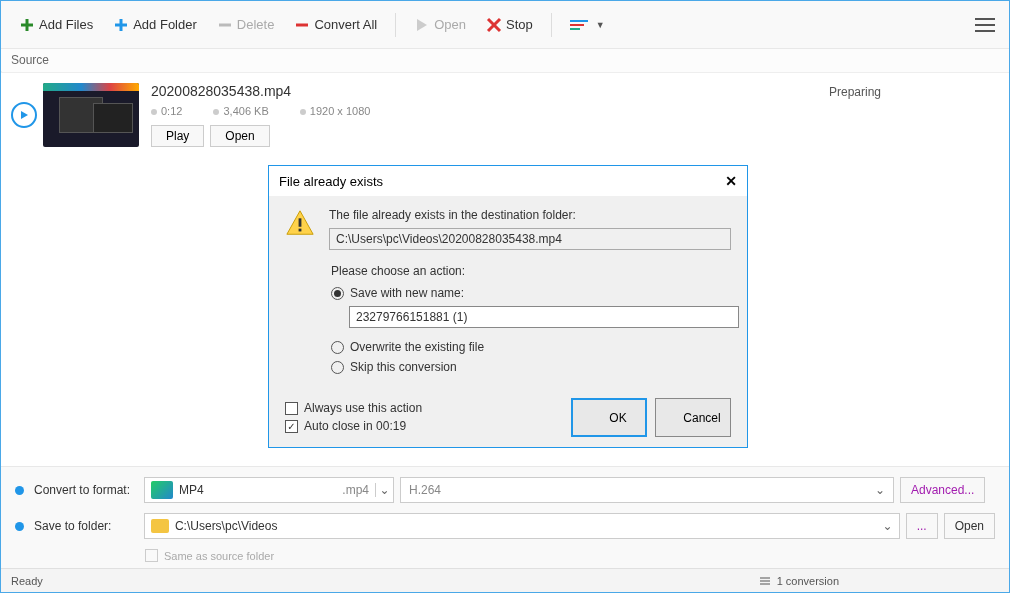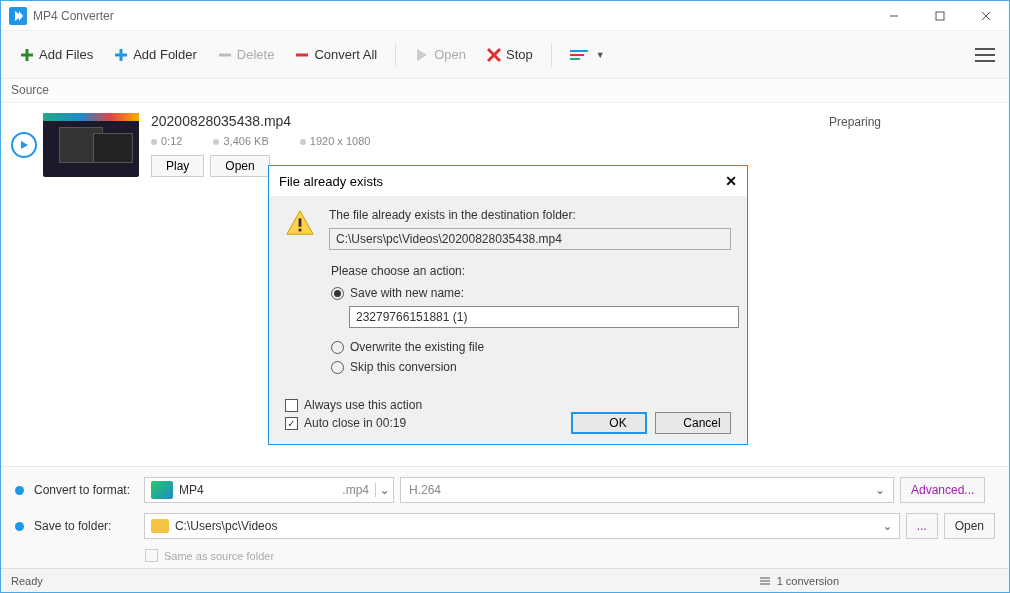--- a/index.html
+++ b/index.html
@@ -72,60 +72,34 @@
 .radio-row { display: flex; align-items: center; margin-bottom: 6px; color: #333; }
 .radio { width: 13px; height: 13px; border: 1px solid #555; border-radius: 50%; margin-right: 6px; display: flex; align-items: center; justify-content: center; }
 .radio.checked::after { content: ""; width: 7px; height: 7px; background: #333; border-radius: 50%; }
 .name-input { border: 1px solid #888; background: #fff; padding: 3px 6px; margin: 2px 0 12px 18px; width: 390px; color: #333; }
 .dlg-footer { display: flex; align-items: flex-end; margin-top: 24px; }
 .dlg-checks { font-size: 12px; color: #333; }
 .dlg-checks .c-row { display: flex; align-items: center; margin-bottom: 4px; }
 .dlg-checks .cb { width: 13px; height: 13px; border: 1px solid #555; margin-right: 6px; display: flex; align-items: center; justify-content: center; background:#fff;}
 .dlg-checks .cb.checked::after { content: "✓"; font-size: 10px; color: #333; }
 .dlg-btns { margin-left: auto; display: flex; gap: 8px; }
-.dlg-btns button { width: 76px; height: 22px; font-size: 12px; border: 1px solid #888; background: #e8e8e8; padding-left: 18px; }
+.dlg-btns button { width: 76px; height: 39px; font-size: 12px; border: 1px solid #888; background: #e8e8e8; padding-left: 18px; }
 .dlg-btns .ok { border: 2px solid #2096e8; }
 .menu-lines{display:inline-flex;flex-direction:column;gap:2px;width:18px;}
 .menu-lines span{height:2px;}
 .ml1{background:#2096e8;width:18px;}
 .ml2{background:#d33;width:14px;}
 .ml3{background:#2a8;width:10px;}
 .menu-dd{color:#555;font-size:9px;margin-left:4px;}
 </style>
 </head>
 <body>
 
 <div class="window">
 
-  <div class="titlebar">
-    <div class="app-icon">
-      <svg viewBox="0 0 12 12">
-          <path d="M3 1v10l4-3v3l4-5-4-5v3z" fill="#fff"></path>
-        </svg>
-    </div>
-    <div class="title">MP4 Converter</div>
-    <div class="win-controls">
-      <div class="win-btn">
-          <svg width="10" height="10">
-            <line x1="1" y1="5" x2="9" y2="5" stroke="#555"></line>
-          </svg>
-        </div>
-      <div class="win-btn">
-          <svg width="10" height="10">
-            <rect x="1" y="1" width="8" height="8" stroke="#555" fill="none"></rect>
-          </svg>
-        </div>
-      <div class="win-btn">
-          <svg width="10" height="10">
-            <line x1="1" y1="1" x2="9" y2="9" stroke="#555"></line>
-            <line x1="9" y1="1" x2="1" y2="9" stroke="#555"></line>
-          </svg>
-        </div>
-    </div>
-  </div>
 
   <div class="toolbar">
     <div class="tool-btn">
       <span class="tool-icon">
           <svg width="16" height="16">
             <line x1="8" y1="2" x2="8" y2="14" stroke="#2a8a2a" stroke-width="3"></line>
             <line x1="2" y1="8" x2="14" y2="8" stroke="#2a8a2a" stroke-width="3"></line>
           </svg>
         </span>
       <span>Add Files</span>

